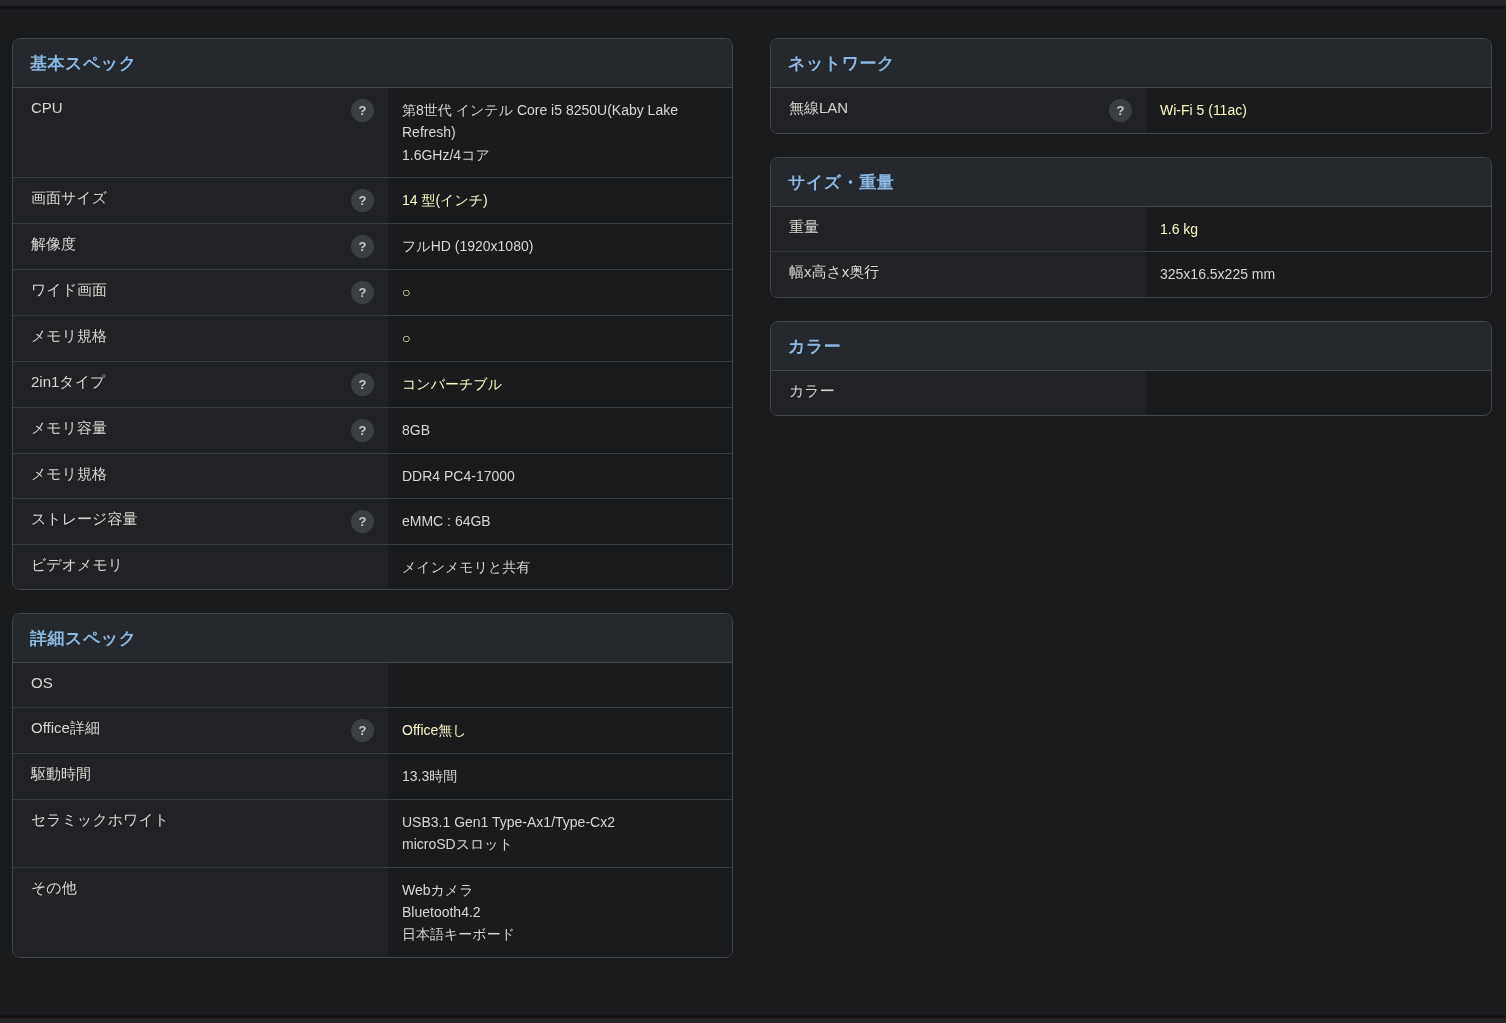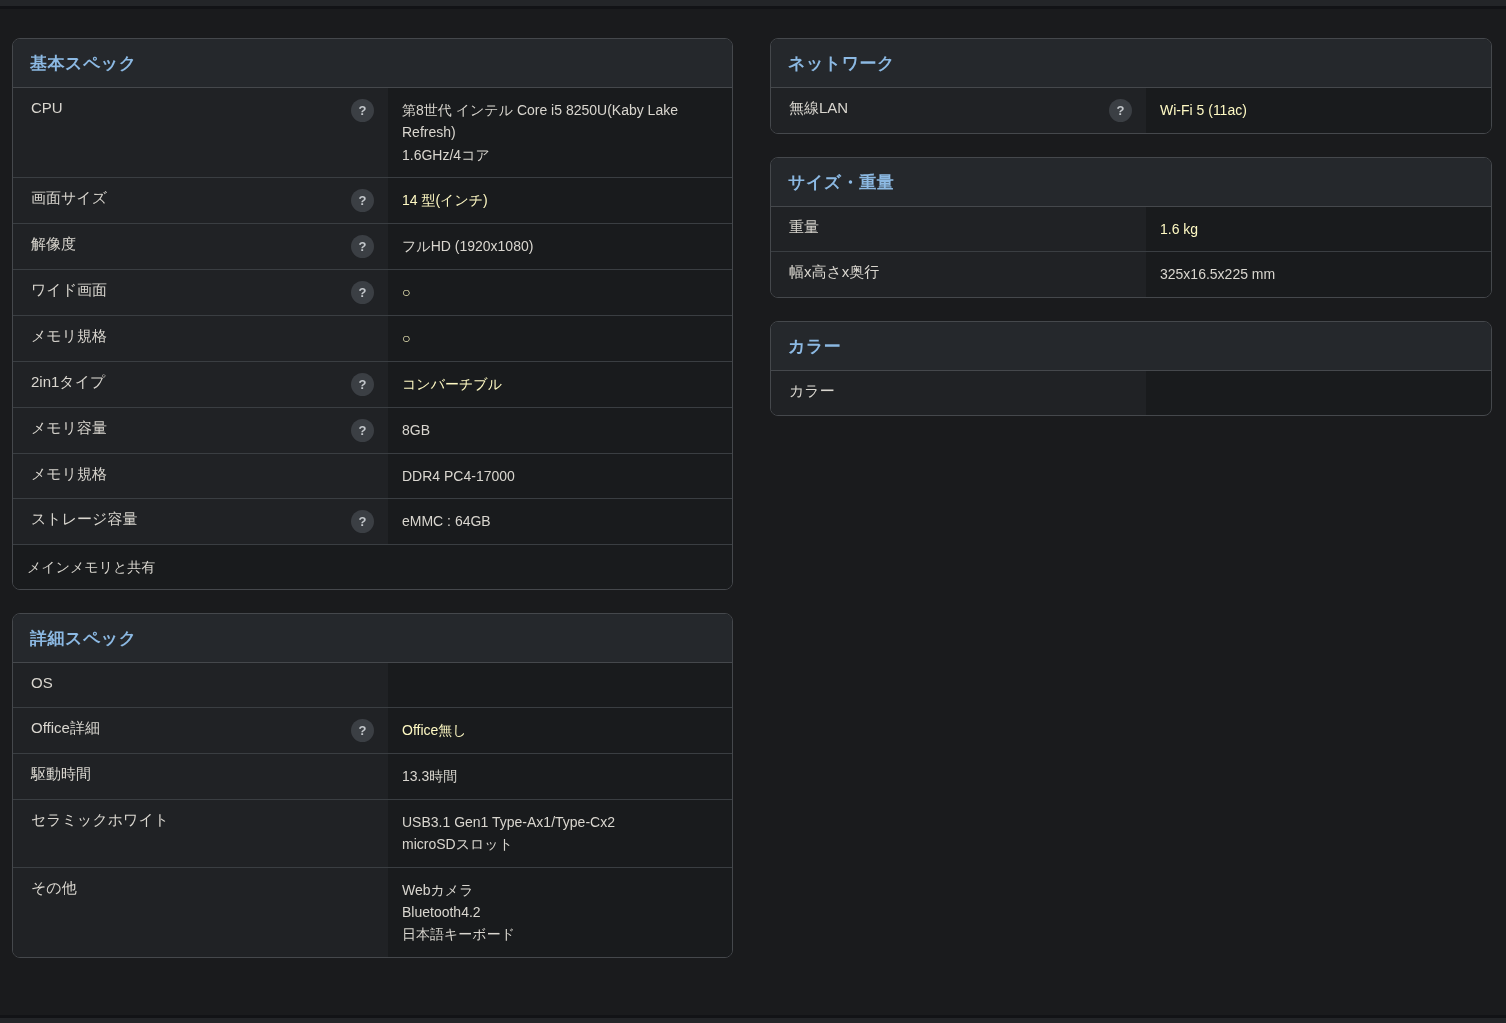--- a/index.html
+++ b/index.html
@@ -163,20 +163,23 @@
         <div class="row">
           <div class="cell-label">
             <span>ストレージ容量</span>
             <button class="help-btn">?</button>
           </div>
           <div class="cell-value">
             <span class="value-text">eMMC : 64GB</span>
           </div>
         </div>
         <div class="row">
+          <div class="cell-label">
+            <span>ビデオメモリ</span>
+          </div>
           <div class="cell-value">
             <span class="value-text">メインメモリと共有</span>
           </div>
         </div>
       </section>
       <section class="spec-table">
         <div class="table-header">詳細スペック</div>
         <div class="row">
           <div class="cell-label">
             <span>OS</span>

